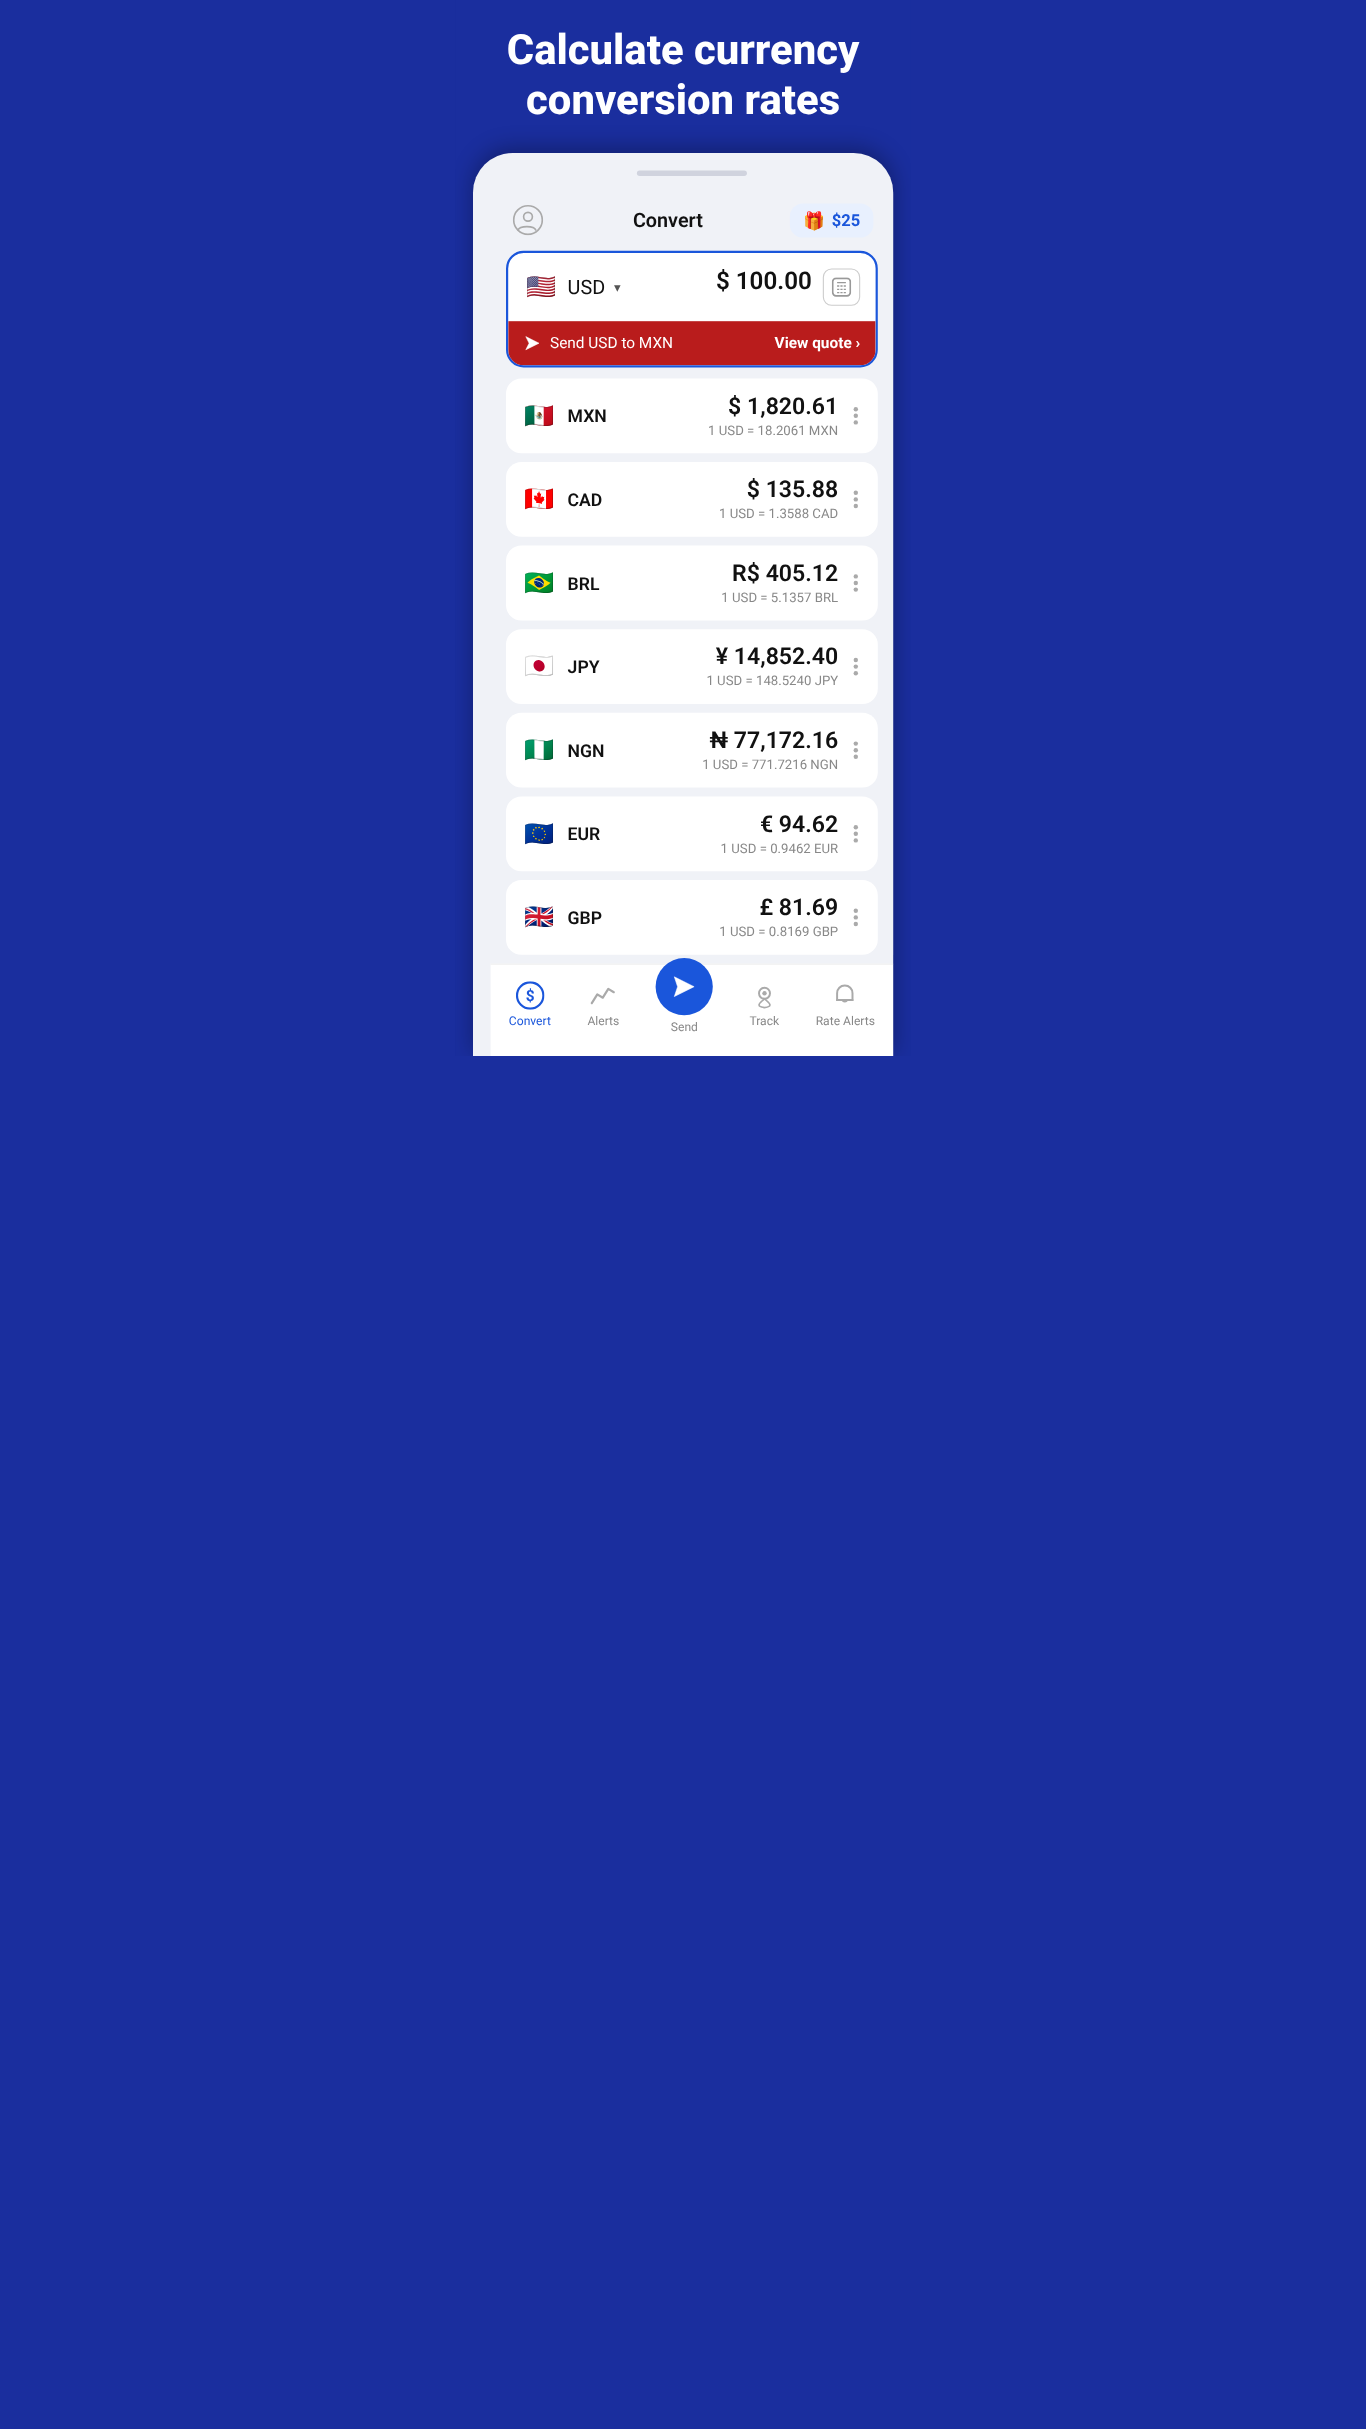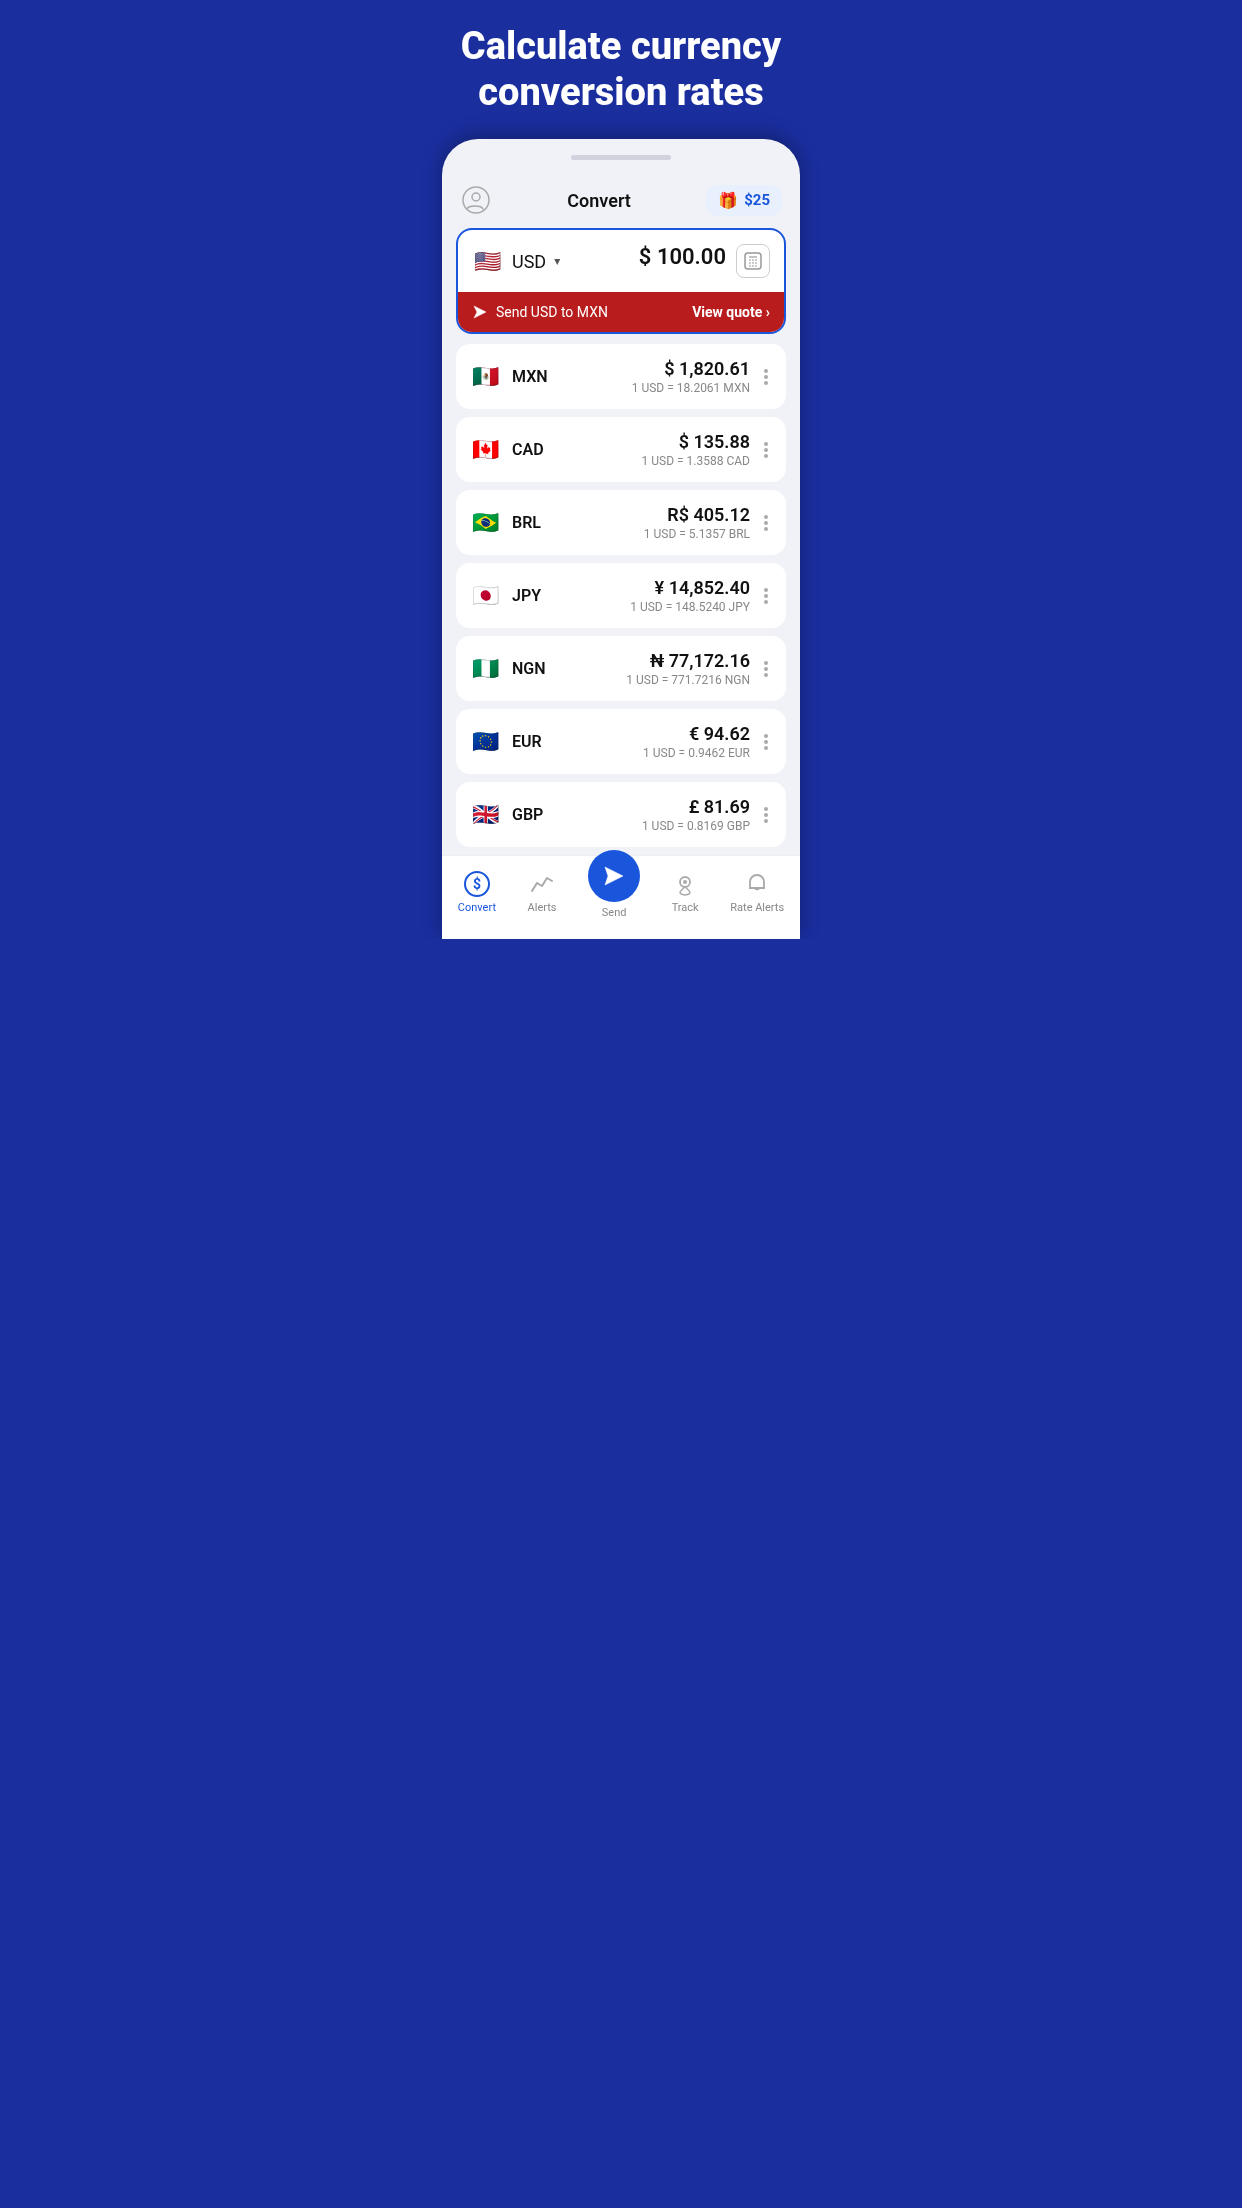--- a/index.html
+++ b/index.html
@@ -26,22 +26,22 @@
       text-align: center;
     }
     .hero-text h1 {
       font-size: 38px;
       font-weight: 800;
       line-height: 1.2;
     }
     .phone-frame {
       background: #f0f2f7;
       border-radius: 36px 36px 0 0;
-      margin: 0 28px;
-      padding: 16px 0 0 0;
+      margin: 0 16px;
+      padding: 16px 0 0 16px;
       overflow: hidden;
       box-shadow: 0 -4px 20px rgba(0,0,0,0.3);
     }
     .phone-notch {
       width: 100px;
       height: 5px;
       background: #d0d3de;
       border-radius: 3px;
       margin: 0 auto 16px;
     }
@@ -184,21 +184,21 @@
     }
     .currency-name {
       font-size: 16px;
       font-weight: 600;
       color: #111;
     }
     .currency-amounts {
       text-align: right;
     }
     .converted-amount {
-      font-size: 18px;
+      font-size: 21px;
       font-weight: 600;
       color: #111;
       display: block;
     }
     .exchange-rate {
       font-size: 12px;
       color: #888;
       display: block;
       margin-top: 2px;
     }

